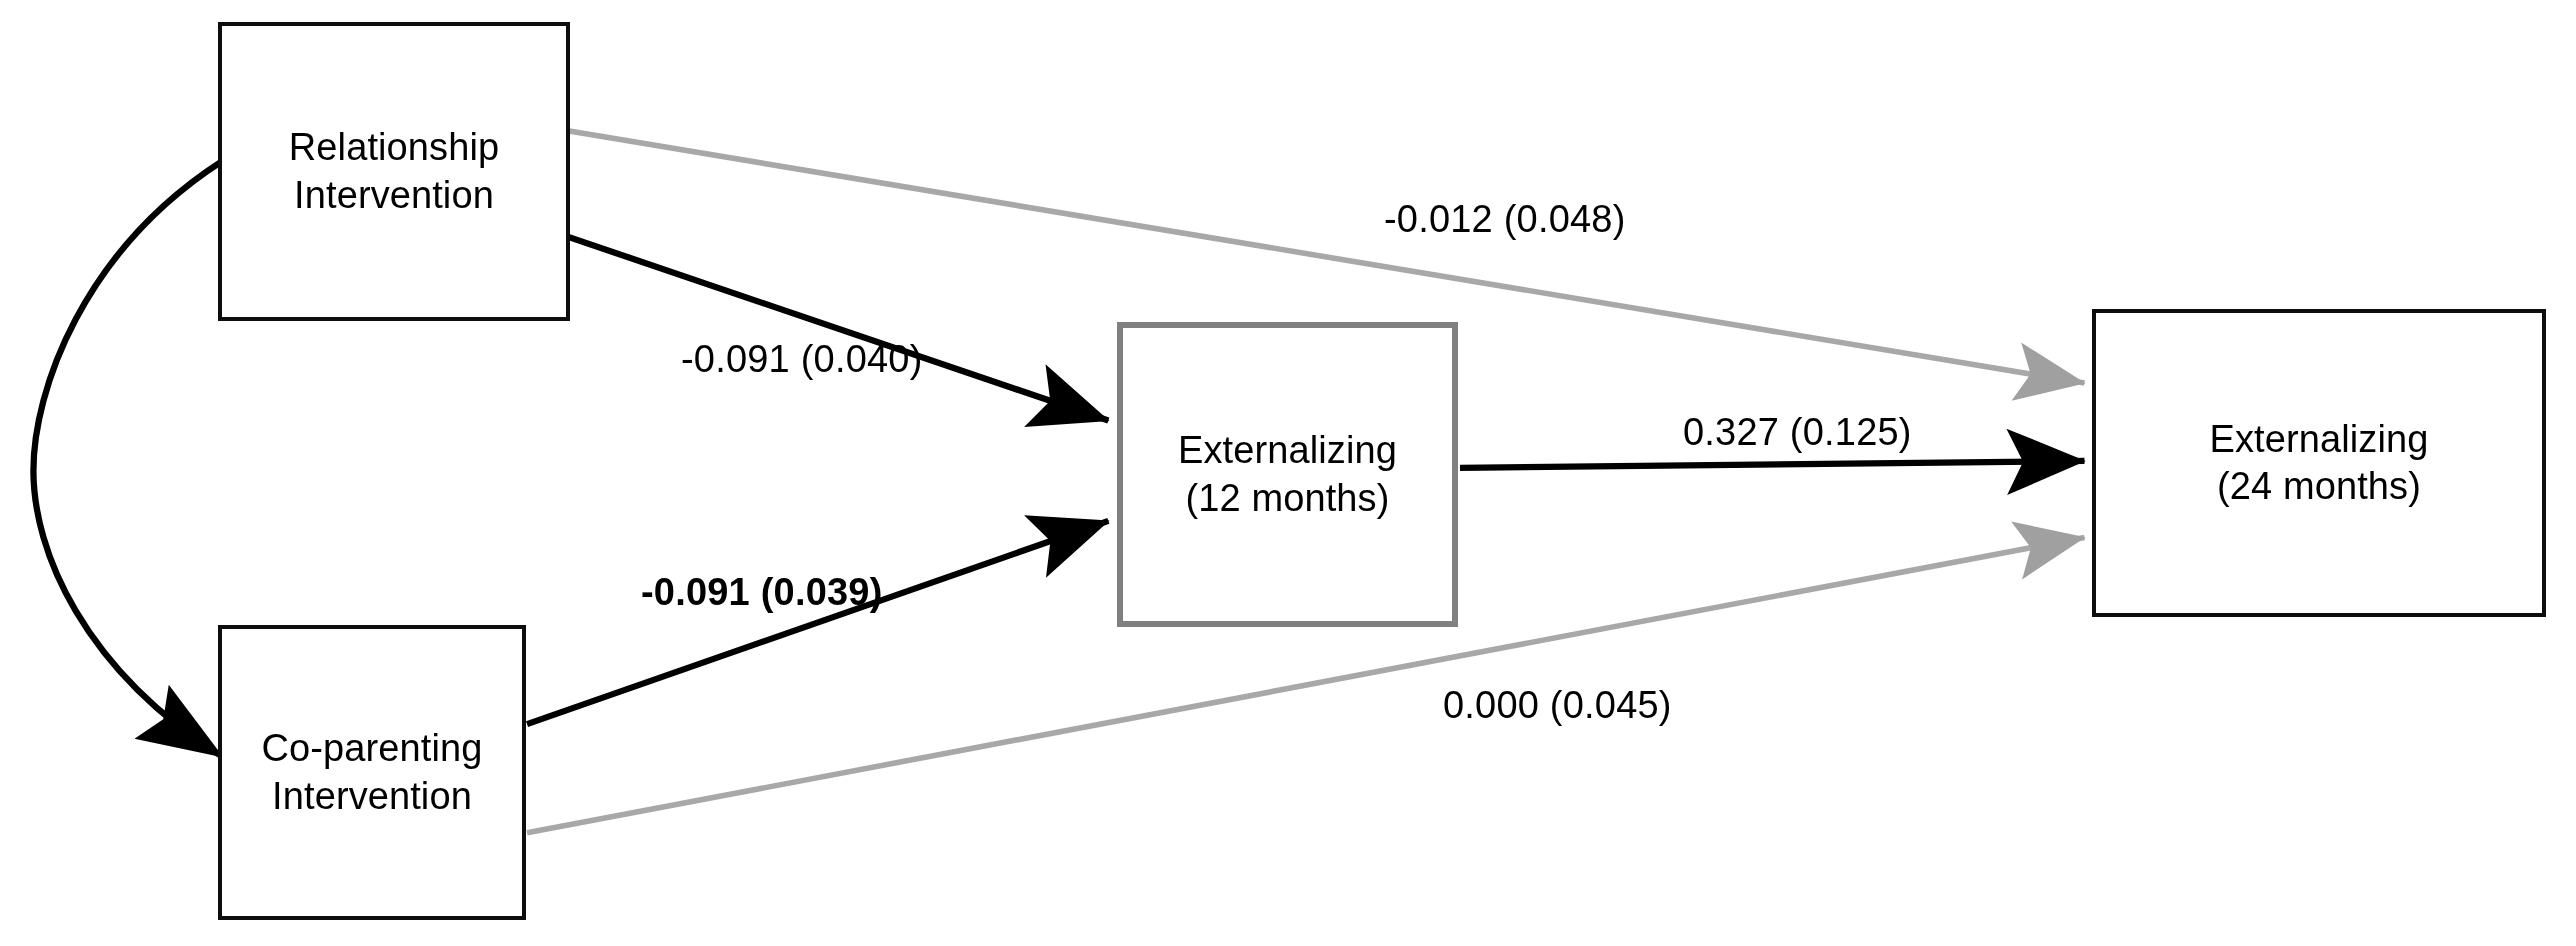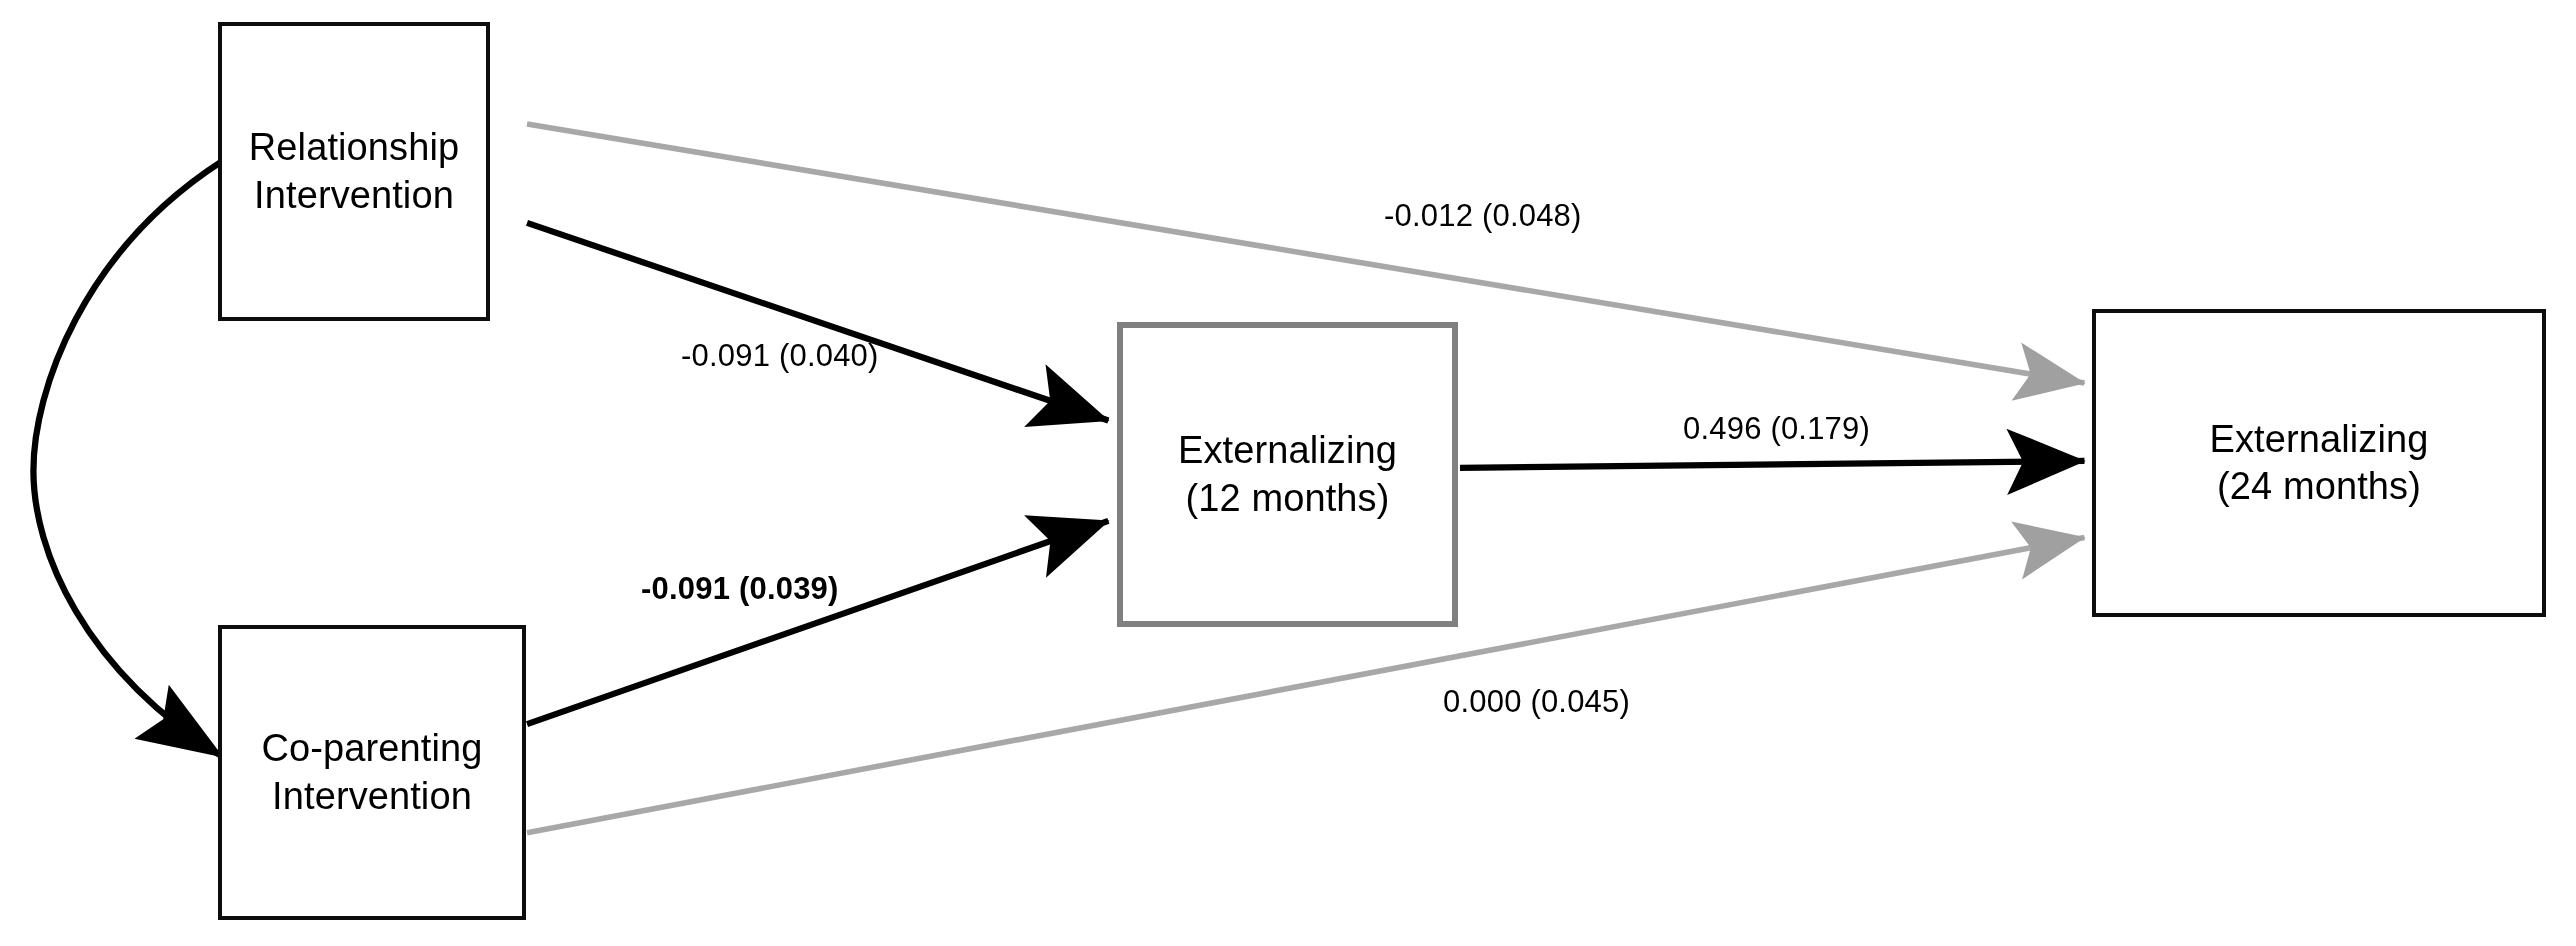--- a/index.html
+++ b/index.html
@@ -33,39 +33,39 @@
     z-index: 3;
   }
   .node-box .node-label {
     font-size: 38px;
     line-height: 1.24;
     color: #000000;
     letter-spacing: 0.1px;
     white-space: pre-line;
   }
   #box-relationship {
-    left: 218px;  top: 22px;   width: 272px; height: 299px;
+    left: 218px;  top: 22px;   width: 352px; height: 299px;
     border: 4.9px solid #0d0d0d;
     justify-content: center;
   }
   #box-coparenting {
     left: 218px;  top: 625px;  width: 308px; height: 295px;
     border: 4.9px solid #0d0d0d;
   }
   #box-ext12 {
     left: 1117px; top: 322px;  width: 341px; height: 305px;
     border: 6.3px solid #808080;
   }
   #box-ext24 {
     left: 2092px; top: 309px;  width: 454px; height: 308px;
     border: 4.9px solid #0d0d0d;
   }
   .path-label {
     position: absolute;
-    font-size: 31px;
+    font-size: 38px;
     color: #000000;
     white-space: nowrap;
     z-index: 4;
     letter-spacing: 0.2px;
   }
   #label-rel-ext12  { left: 641px;  top: 338px; margin-left: 40px; }
   #label-cop-ext12  { left: 641px;  top: 571px; font-weight: bold; }
   #label-rel-ext24  { left: 1384px; top: 198px; }
   #label-cop-ext24  { left: 1415px; top: 684px; margin-left: 28px; }
   #label-ext12-ext24{ left: 1683px; top: 411px; }
@@ -123,16 +123,16 @@
   </div>
 
   <div class="path-label" id="label-rel-ext12">-0.091 (0.040)</div>
 
   <div class="path-label" id="label-cop-ext12">-0.091 (0.039)</div>
 
   <div class="path-label" id="label-rel-ext24">-0.012 (0.048)</div>
 
   <div class="path-label" id="label-cop-ext24">0.000 (0.045)</div>
 
-  <div class="path-label" id="label-ext12-ext24">0.496 (0.179)</div>
+  <div class="path-label" id="label-ext12-ext24">0.327 (0.125)</div>
 
 </div>
 
 
 </body></html>

